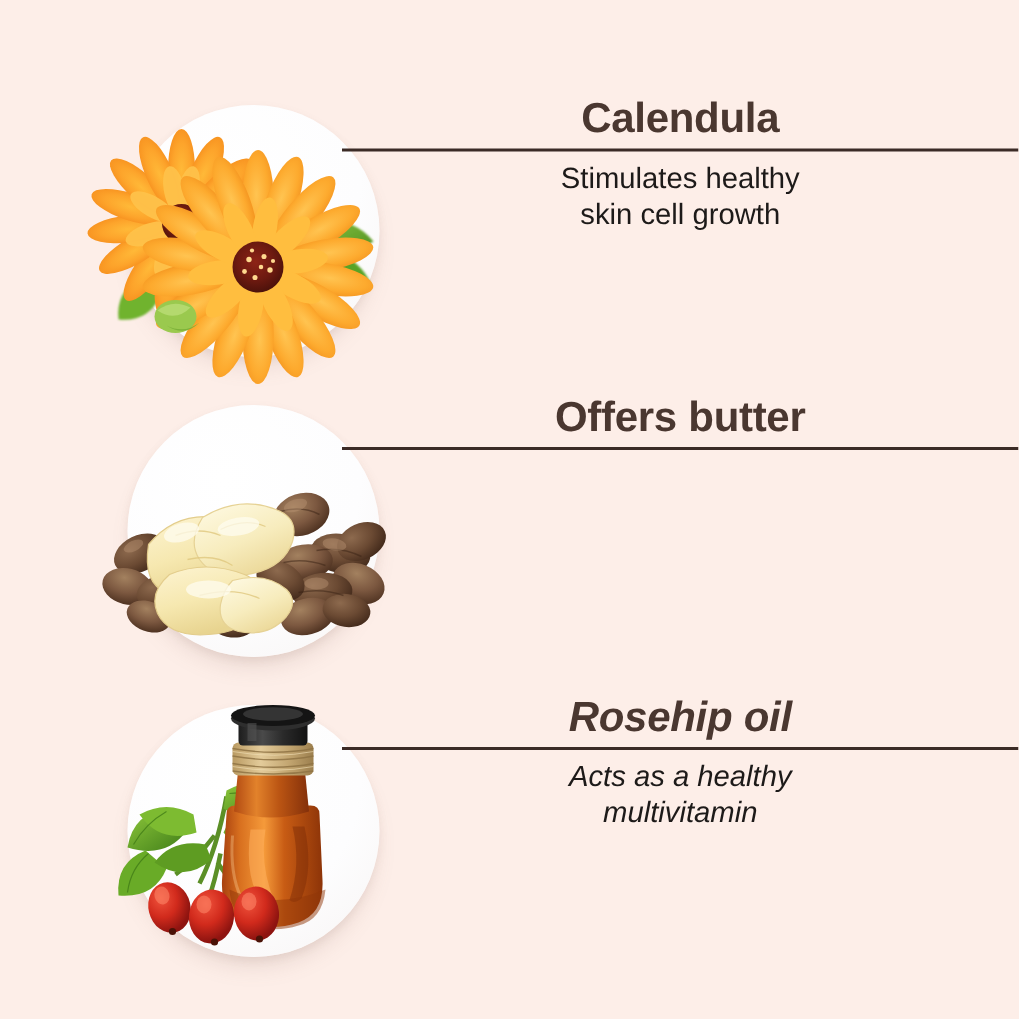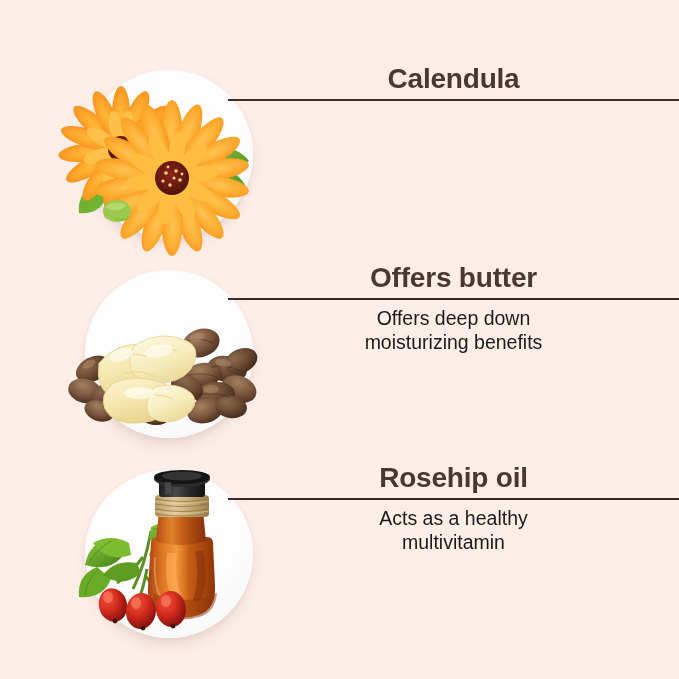--- a/index.html
+++ b/index.html
@@ -23,21 +23,21 @@
   }
 
   
   .block {
     position: absolute;
     left: 0;
     width: 679px;
   }
   .block-1 { top: 0px;   height: 233px; }
   .block-2 { top: 200px; height: 233px; }
-  .block-3 { top: 400px; height: 279px; }
+  .block-3 { top: 400px; height: 279px; font-style: italic; }
 
   
   .media {
     position: absolute;
     left: 55px;
     top: 35px;
     width: 200px;
     height: 200px;
   }
   .circle {
@@ -251,20 +251,22 @@
             <path d="M50 172 q10 -8 22 -2 q-10 10 -22 2 z" fill="#b4d96e"></path>
             <path d="M56 182 q12 6 22 -2 q-10 10 -22 2 z" fill="#7db23a"></path>
           </g>
         </svg>
       </div>
     </div>
 
     <div class="text-side">
       <div class="heading">Calendula</div>
       <div class="rule"></div>
+      <div class="subtext">Stimulates healthy
+skin cell growth</div>
     </div>
   </div>
 
   <div class="block block-2">
 
     <div class="media">
       <div class="circle"></div>
       <div class="photo">
         <svg width="200" height="200" viewBox="0 0 200 200">
           <defs>
@@ -340,22 +342,20 @@
             <ellipse cx="104" cy="116" rx="14" ry="6" transform="rotate(-10 104 116)"></ellipse>
             <ellipse cx="84" cy="158" rx="15" ry="6"></ellipse>
           </g>
         </svg>
       </div>
     </div>
 
     <div class="text-side">
       <div class="heading">Offers butter</div>
       <div class="rule"></div>
-      <div class="subtext">Offers deep down
-moisturizing benefits</div>
     </div>
   </div>
 
   <div class="block block-3">
 
     <div class="media">
       <div class="circle"></div>
       <div class="photo">
         <svg width="200" height="210" viewBox="0 0 200 210">
           <defs>

